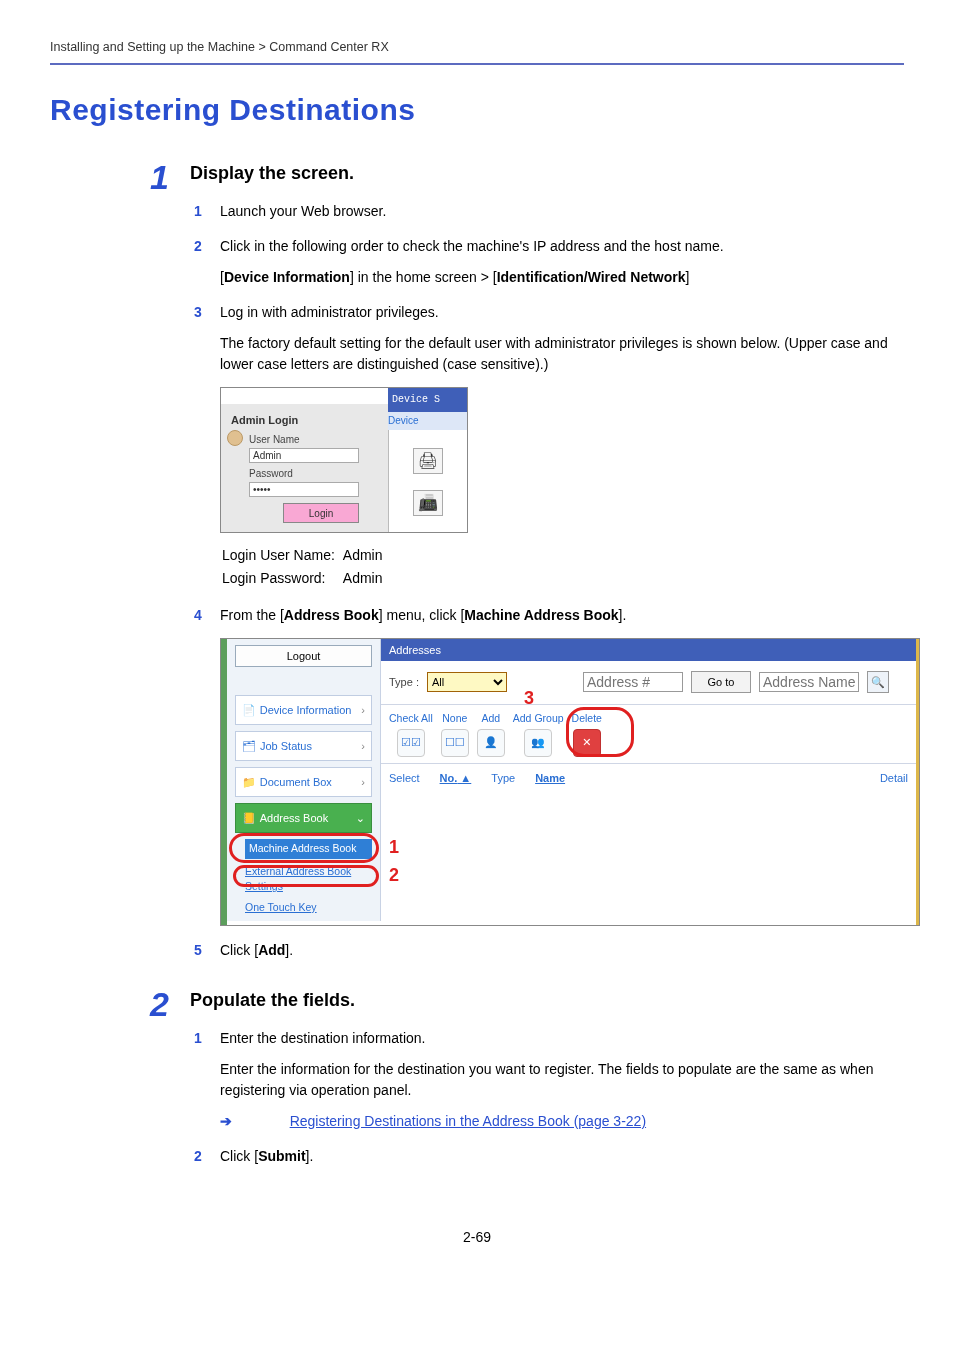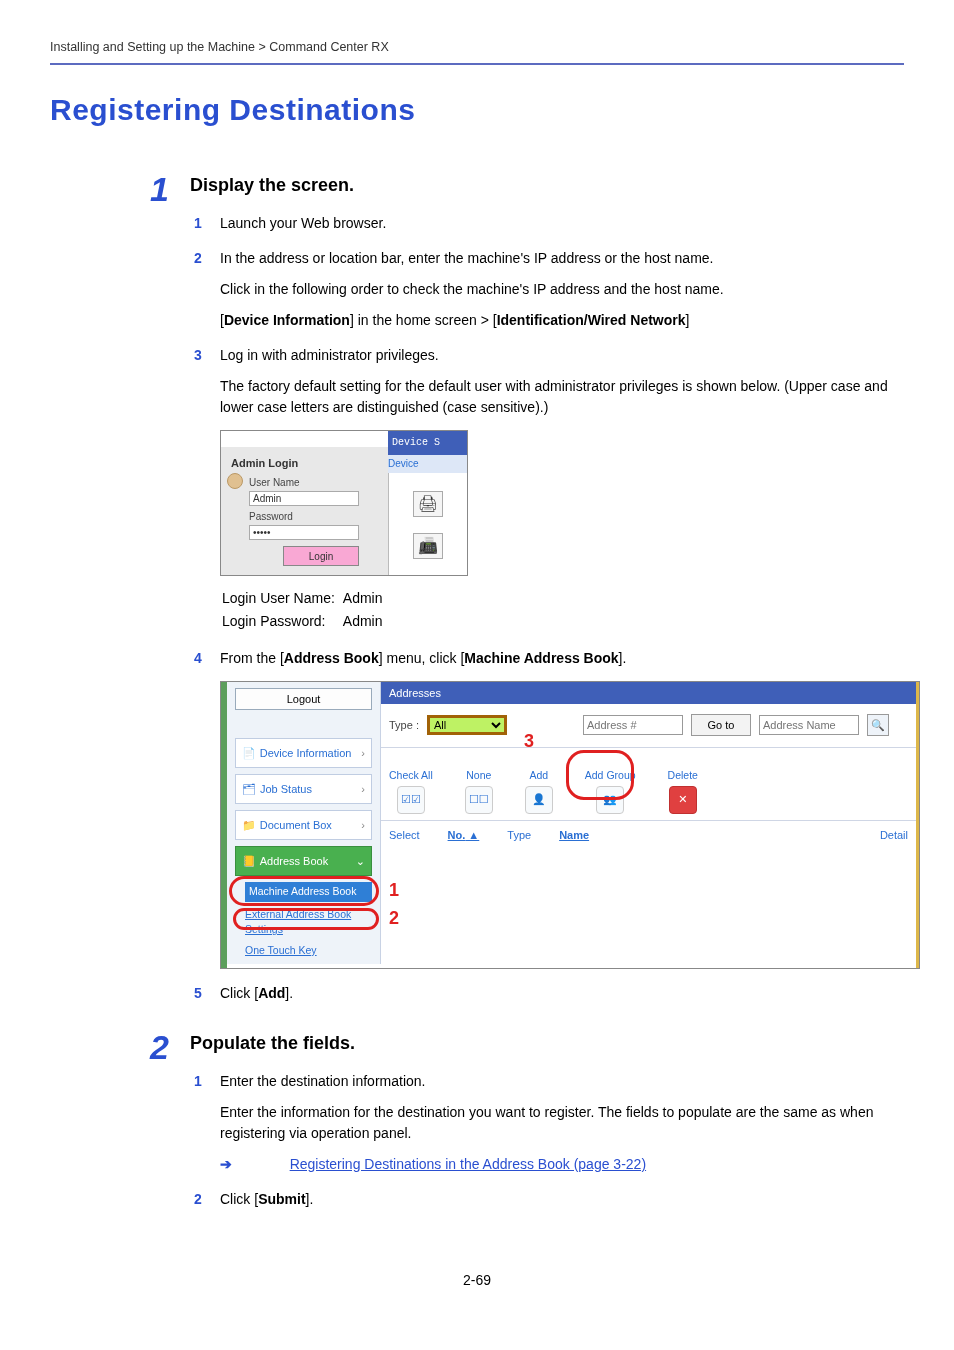--- a/index.html
+++ b/index.html
@@ -16,21 +16,21 @@
     font-size: 12.5px;
     color: #333;
     margin-bottom: 6px;
   }
   .hr1 { border: none; border-top: 2px solid #5c6bc0; margin-bottom: 22px; }
   .h1 {
     font-size: 30px;
     font-weight: 800;
     color: #2a4fd0;
     letter-spacing: 0.5px;
-    margin-bottom: 40px;
+    margin-bottom: 28px;
   }
   .content { margin-left: 140px; }
   .step-big { position: relative; margin-bottom: 14px; }
   .step-big-num {
     position: absolute;
     left: -40px;
     top: -8px;
     font-size: 34px;
     font-weight: 900;
     color: #2a4fd0;
@@ -140,33 +140,33 @@
   .ab-sub .sel { background:#2f7fd6; color:#fff; text-decoration:none; padding:2px 4px; }
   .ab-main { position:absolute; left:160px; right:3px; top:0; bottom:0; }
   .ab-main-head {
     background:#3f5fb8; color:#fff; height:22px; display:flex; align-items:center;
     padding-left:8px; font-size:11px;
   }
   .ab-top-form {
     height:44px; padding:6px 8px; display:flex; align-items:center; gap:8px;
     font-size:11px; color:#444; border-bottom:1px solid #cfd6e5; position:relative;
   }
-  .ab-sel { height:20px; font-size:11px; border:3px solid #a16207; background:#bef264; width:80px;}
-  .ab-input { height:20px; width:100px; border:1px solid #999; background:#fff; padding:0 3px; font-size:11px; color:#888;}
+  .ab-sel { height:20px; font-size:11px; border:1px solid #a16207; background:#fef9c3; width:80px;}
+  .ab-input { height:20px; width:100px; border:1px solid #999; background:#fff; padding:0 3px; font-size:14px; color:#888;}
   .ab-btn { height:22px; width:60px; border:1px solid #999; background:#f3f3f3; font-size:11px;}
-  .ab-toolbar { padding:6px 8px; display:flex; gap:32px; font-size:11px; color:#2a6fd3;margin-top:14px; }
+  .ab-toolbar { padding:6px 8px; display:flex; gap:8px; font-size:11px; color:#2a6fd3; }
   .ab-tool { text-align:center; }
   .ab-tool .lbl { font-size:10.5px; }
   .ab-tool .ic {
     width:28px;height:28px;margin:2px auto 0;border:1px solid #ccc;border-radius:4px;
     display:flex;align-items:center;justify-content:center;background:#f7fafc;
   }
   .ab-cols {
     border-top:1px solid #cfd6e5;
-    padding:6px 8px; font-size:11px; color:#2a6fd3; display:flex; gap:28px;
+    padding:6px 8px; font-size:11px; color:#2a6fd3; display:flex; gap:20px;
   }
   .ab-cols span.h { color:#2a6fd3; text-decoration:underline; cursor:pointer; }
   .ab-cols span.st { color:#2a6fd3; }
 
   .callout-ring {
     position:absolute; border:3px solid #e02020; border-radius:18px;
   }
   .callout-num {
     position:absolute; color:#e02020; font-weight:900; font-size:18px;
   }
@@ -192,21 +192,20 @@
 
     <div class="step-list">
 
       <div class="step-item">
         <span class="step-num">1</span>
         <span>Launch your Web browser.</span>
       </div>
 
       <div class="step-item">
         <span class="step-num">2</span>
-        <span>In the address or location bar, enter the machine's IP address or the host name.</span>
         <div class="step-sub">Click in the following order to check the machine's IP address and the host name.</div>
         <div class="step-sub">
           <span>[</span><b>Device Information</b><span>] in the home screen &gt; [</span><b>Identification/Wired Network</b><span>]</span>
         </div>
       </div>
 
       <div class="step-item">
         <span class="step-num">3</span>
         <span>Log in with administrator privileges.</span>
         <div class="step-sub">The factory default setting for the default user with administrator privileges is shown below. (Upper case and lower case letters are distinguished (case sensitive).)</div>

